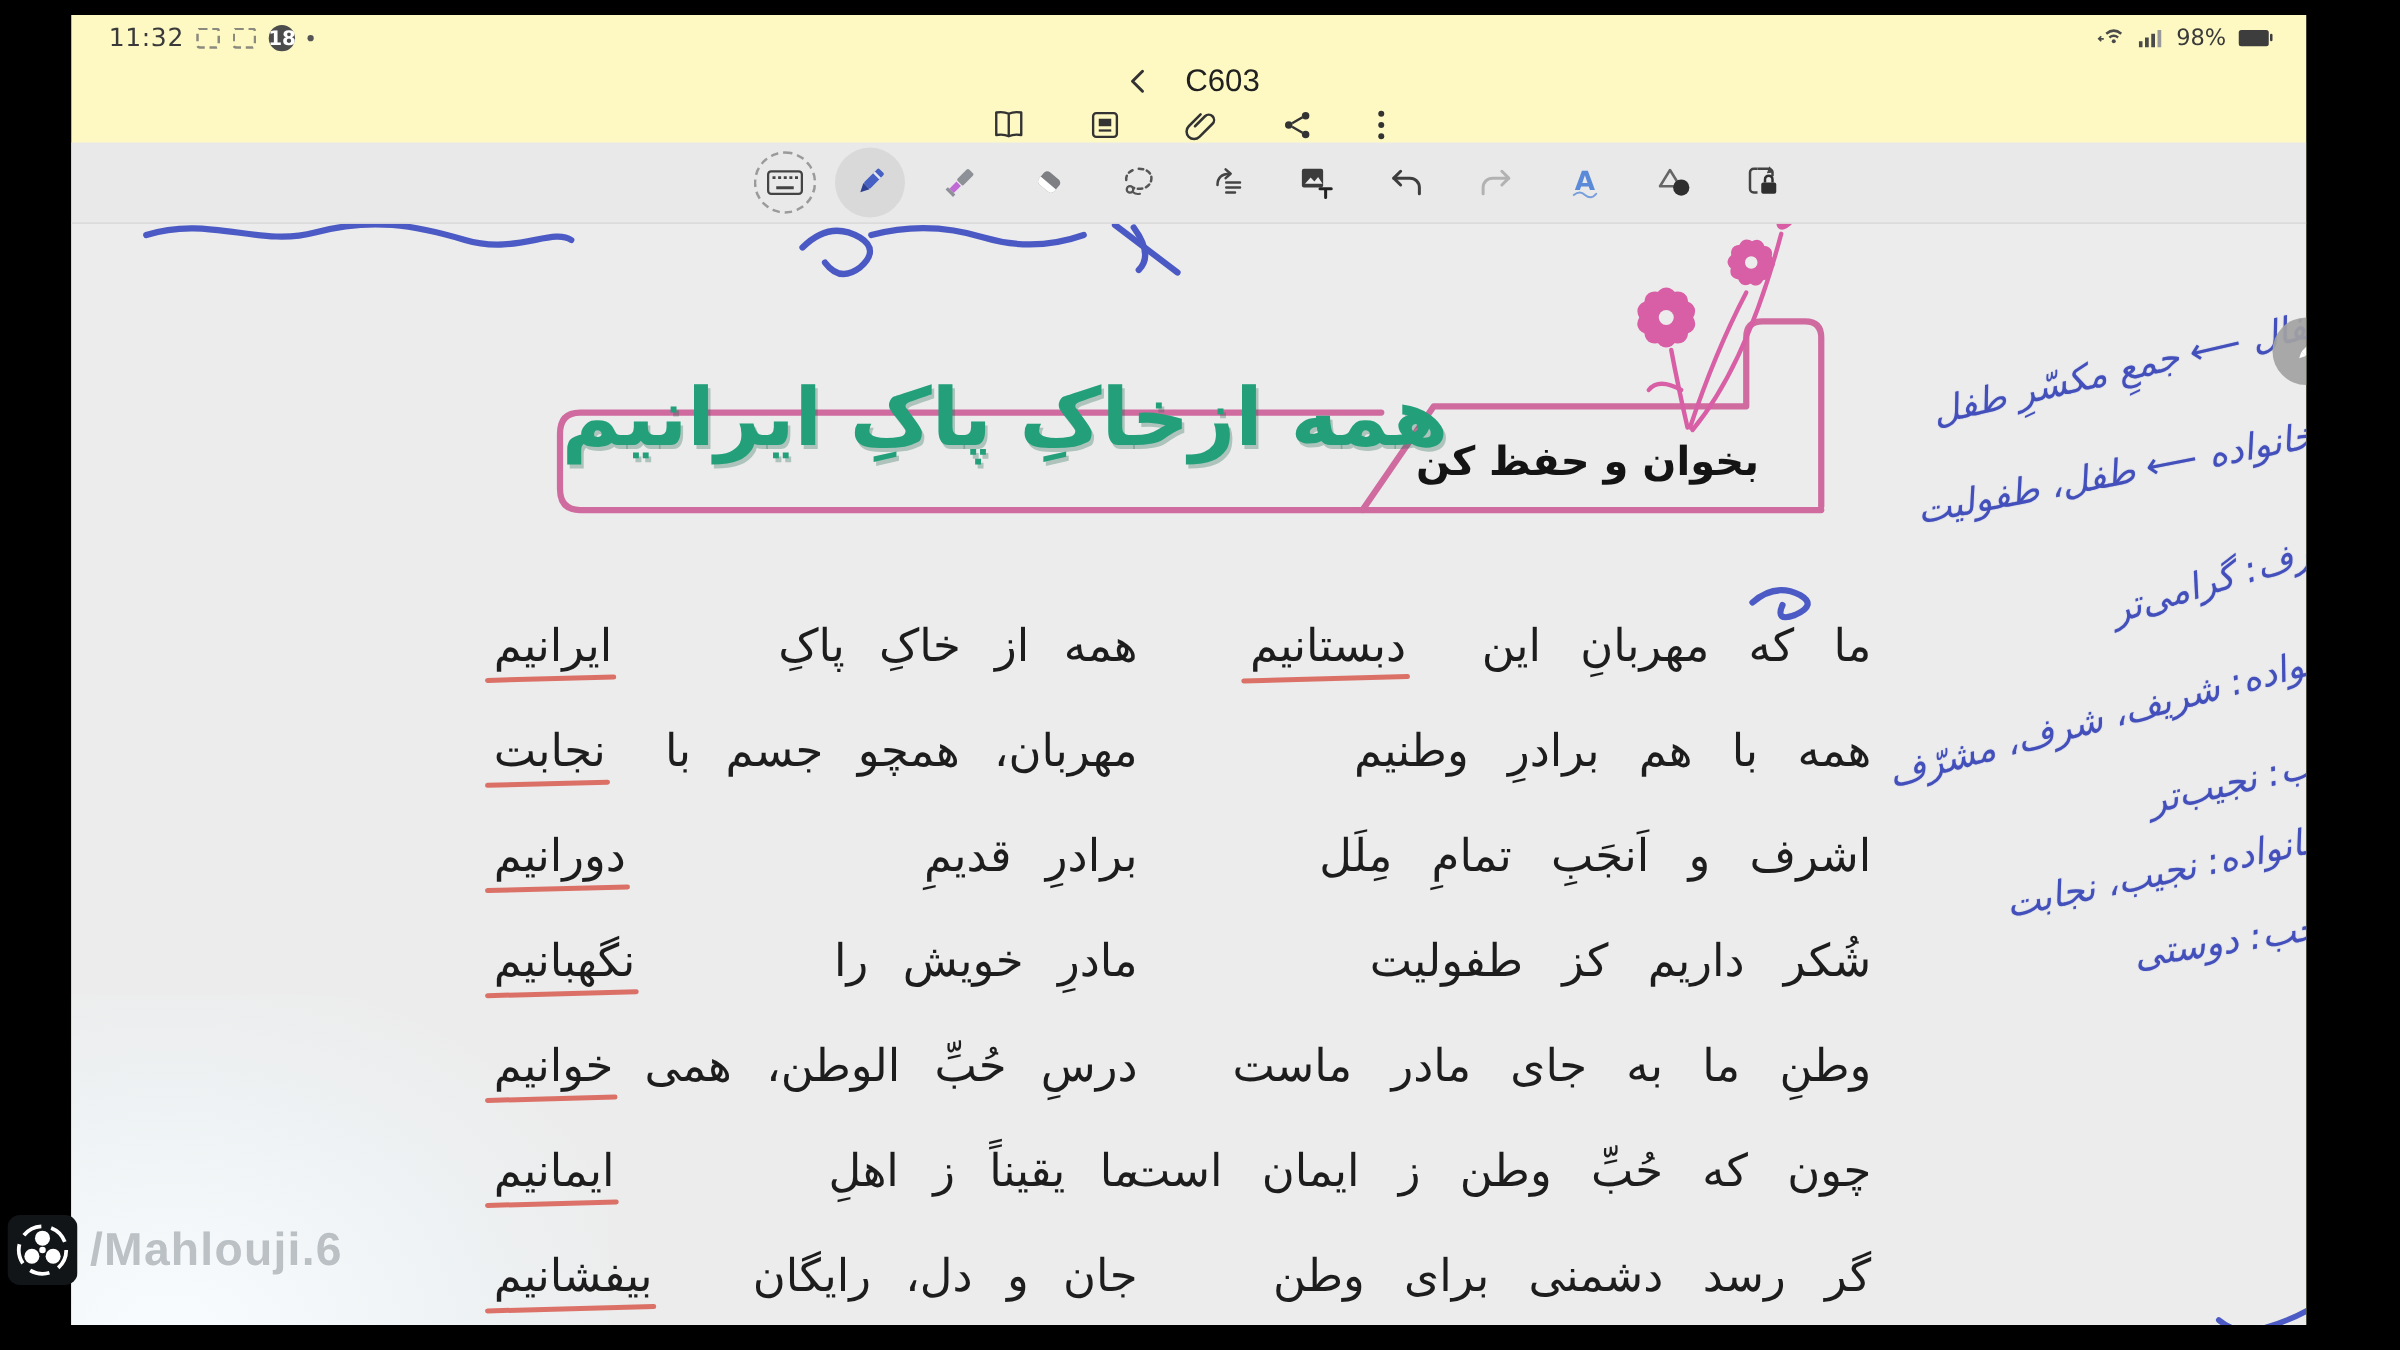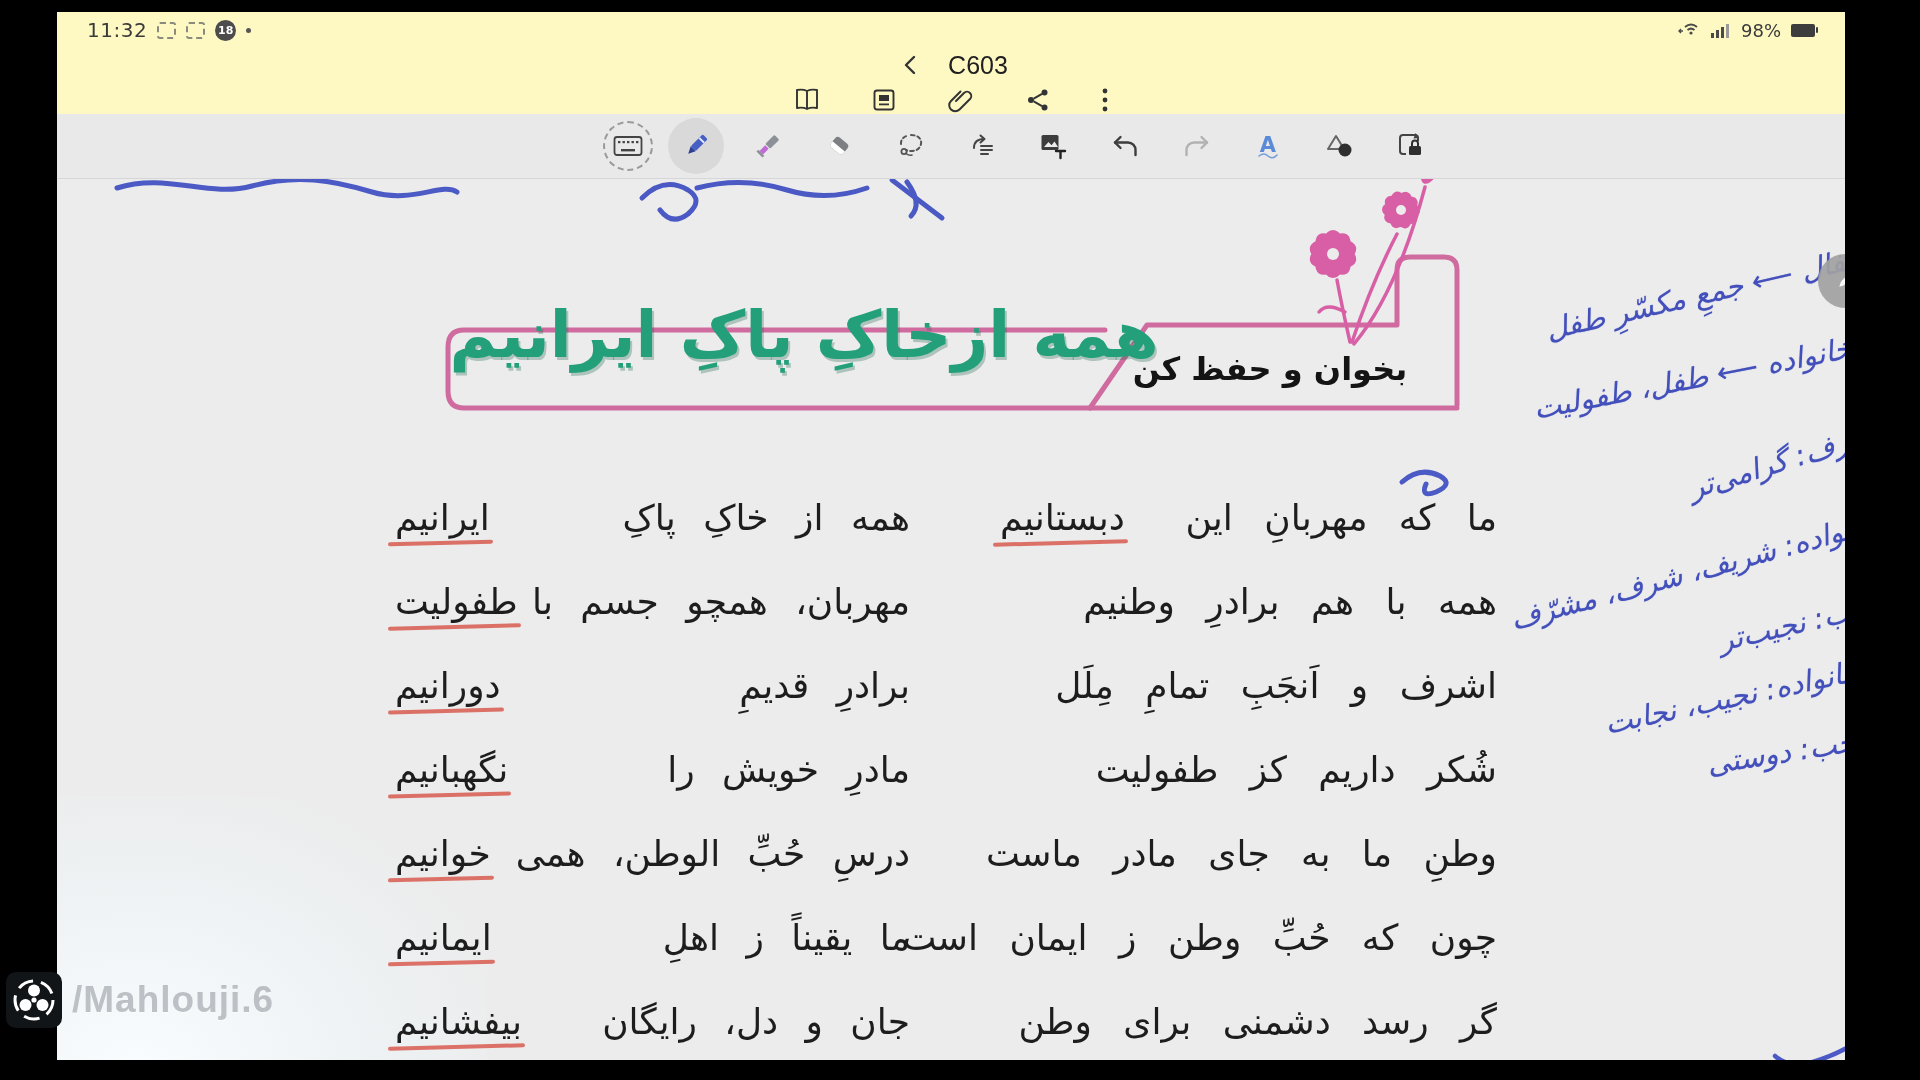--- a/index.html
+++ b/index.html
@@ -5,21 +5,21 @@
   html,body{margin:0;padding:0;background:#000;width:1920px;height:1080px;overflow:hidden;
     font-family:"DejaVu Sans",sans-serif;}
   .screen{position:absolute;left:57px;top:0;width:1788px;height:1048px;background:#fef9c3;overflow:hidden;margin-top:12px;}
 
   
   .statusbar{position:absolute;left:0;top:0;width:100%;height:36px;display:flex;align-items:center;
     justify-content:space-between;padding:0 30px;box-sizing:border-box;color:#3c3c3c;}
   .sb-left,.sb-right{display:flex;align-items:center;gap:10px;}
   .sb-time{font-size:20px;letter-spacing:.5px;color:#3a3a3a;}
   .ghost-ic{width:15px;height:13px;border:2px dashed #6f6f6f;border-radius:3px;opacity:.8;}
-  .badge{width:21px;height:21px;border-radius:50%;background:#4c4c4c;color:#fff;font-size:11px;font-weight:bold;
+  .badge{width:21px;height:21px;border-radius:50%;background:#4c4c4c;color:#fff;font-size:16px;font-weight:bold;
     display:flex;align-items:center;justify-content:center;}
   .sb-dot{width:5px;height:5px;border-radius:50%;background:#555;}
   .sb-pct{font-size:18px;color:#3a3a3a;}
   .battery{width:24px;height:13px;background:#3d3d3d;border-radius:2px;position:relative;}
   .battery::after{content:"";position:absolute;right:-3px;top:3.5px;width:2.5px;height:6px;background:#3d3d3d;border-radius:1px;}
 
   
   .titlebar{position:absolute;left:0;top:36px;width:100%;height:66px;display:flex;align-items:center;
     justify-content:space-between;padding:0 28px;box-sizing:border-box;flex-direction:column;}
   .tb-left{display:flex;align-items:center;gap:20px;}
@@ -334,21 +334,21 @@
       </div>
   </div>
 
   <div class="col left">
     <div class="poem-line">
         <span class="pre">همه از خاکِ پاکِ</span>
         <span class="rhyme">ایرانیم</span>
       </div>
     <div class="poem-line">
         <span class="pre">مهربان، همچو جسم با</span>
-        <span class="rhyme">طفولیت</span>
+        <span class="rhyme">نجابت</span>
       </div>
     <div class="poem-line">
         <span class="pre">برادرِ قدیمِ</span>
         <span class="rhyme">دورانیم</span>
       </div>
     <div class="poem-line">
         <span class="pre">مادرِ خویش را</span>
         <span class="rhyme">نگهبانیم</span>
       </div>
     <div class="poem-line">

